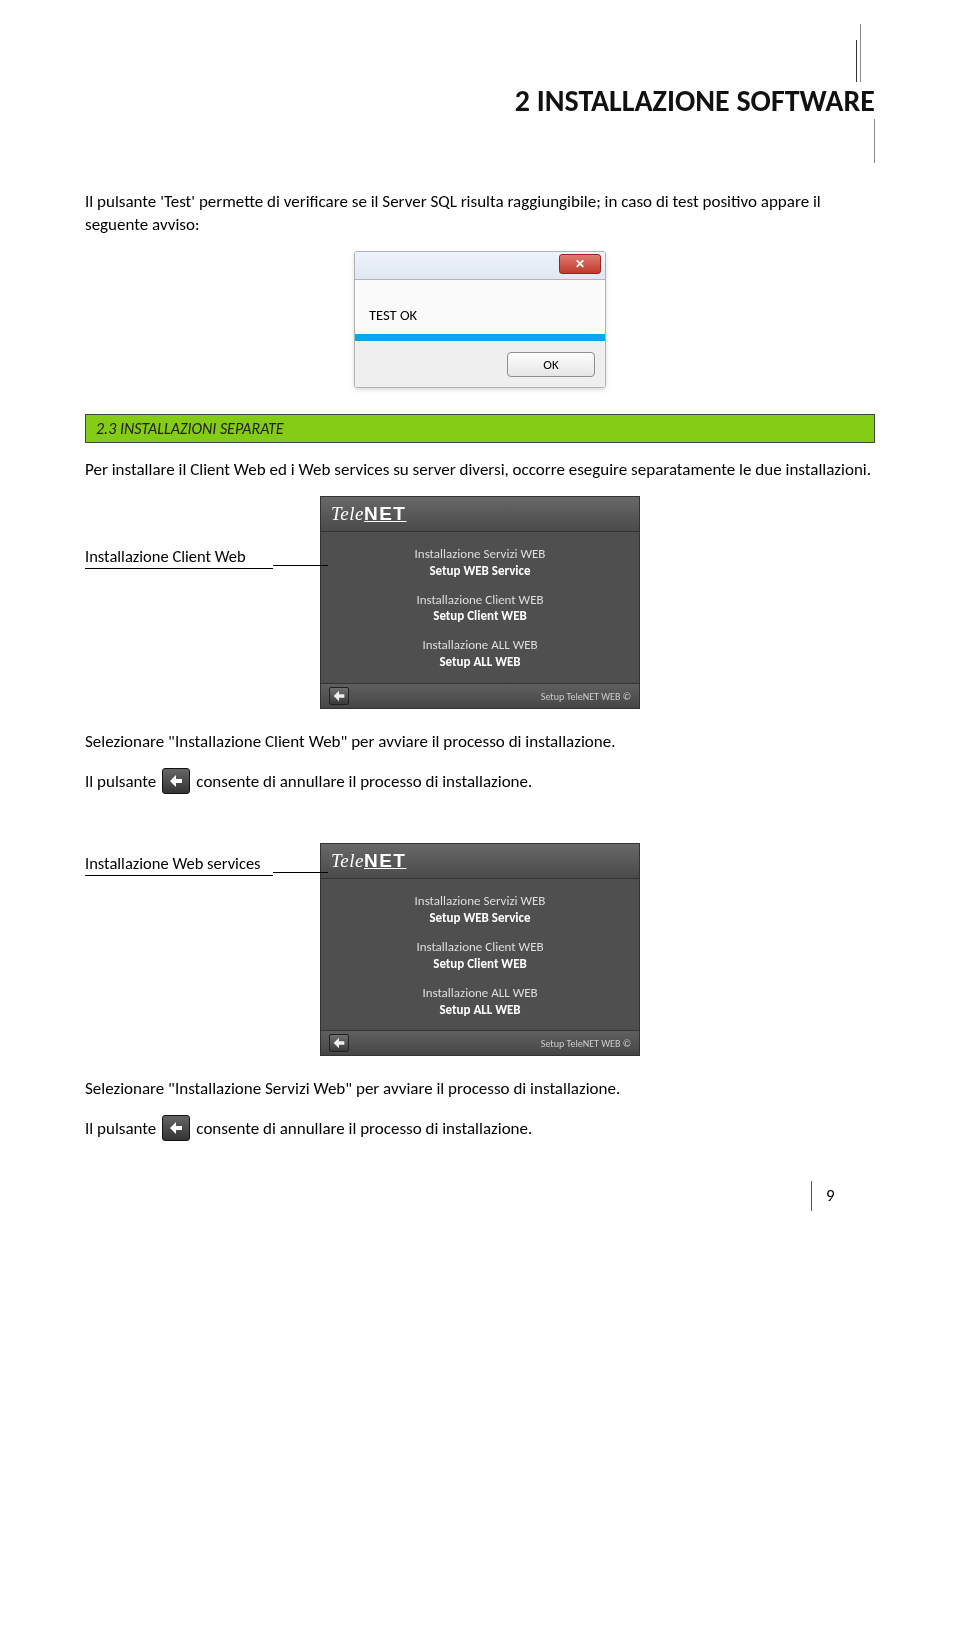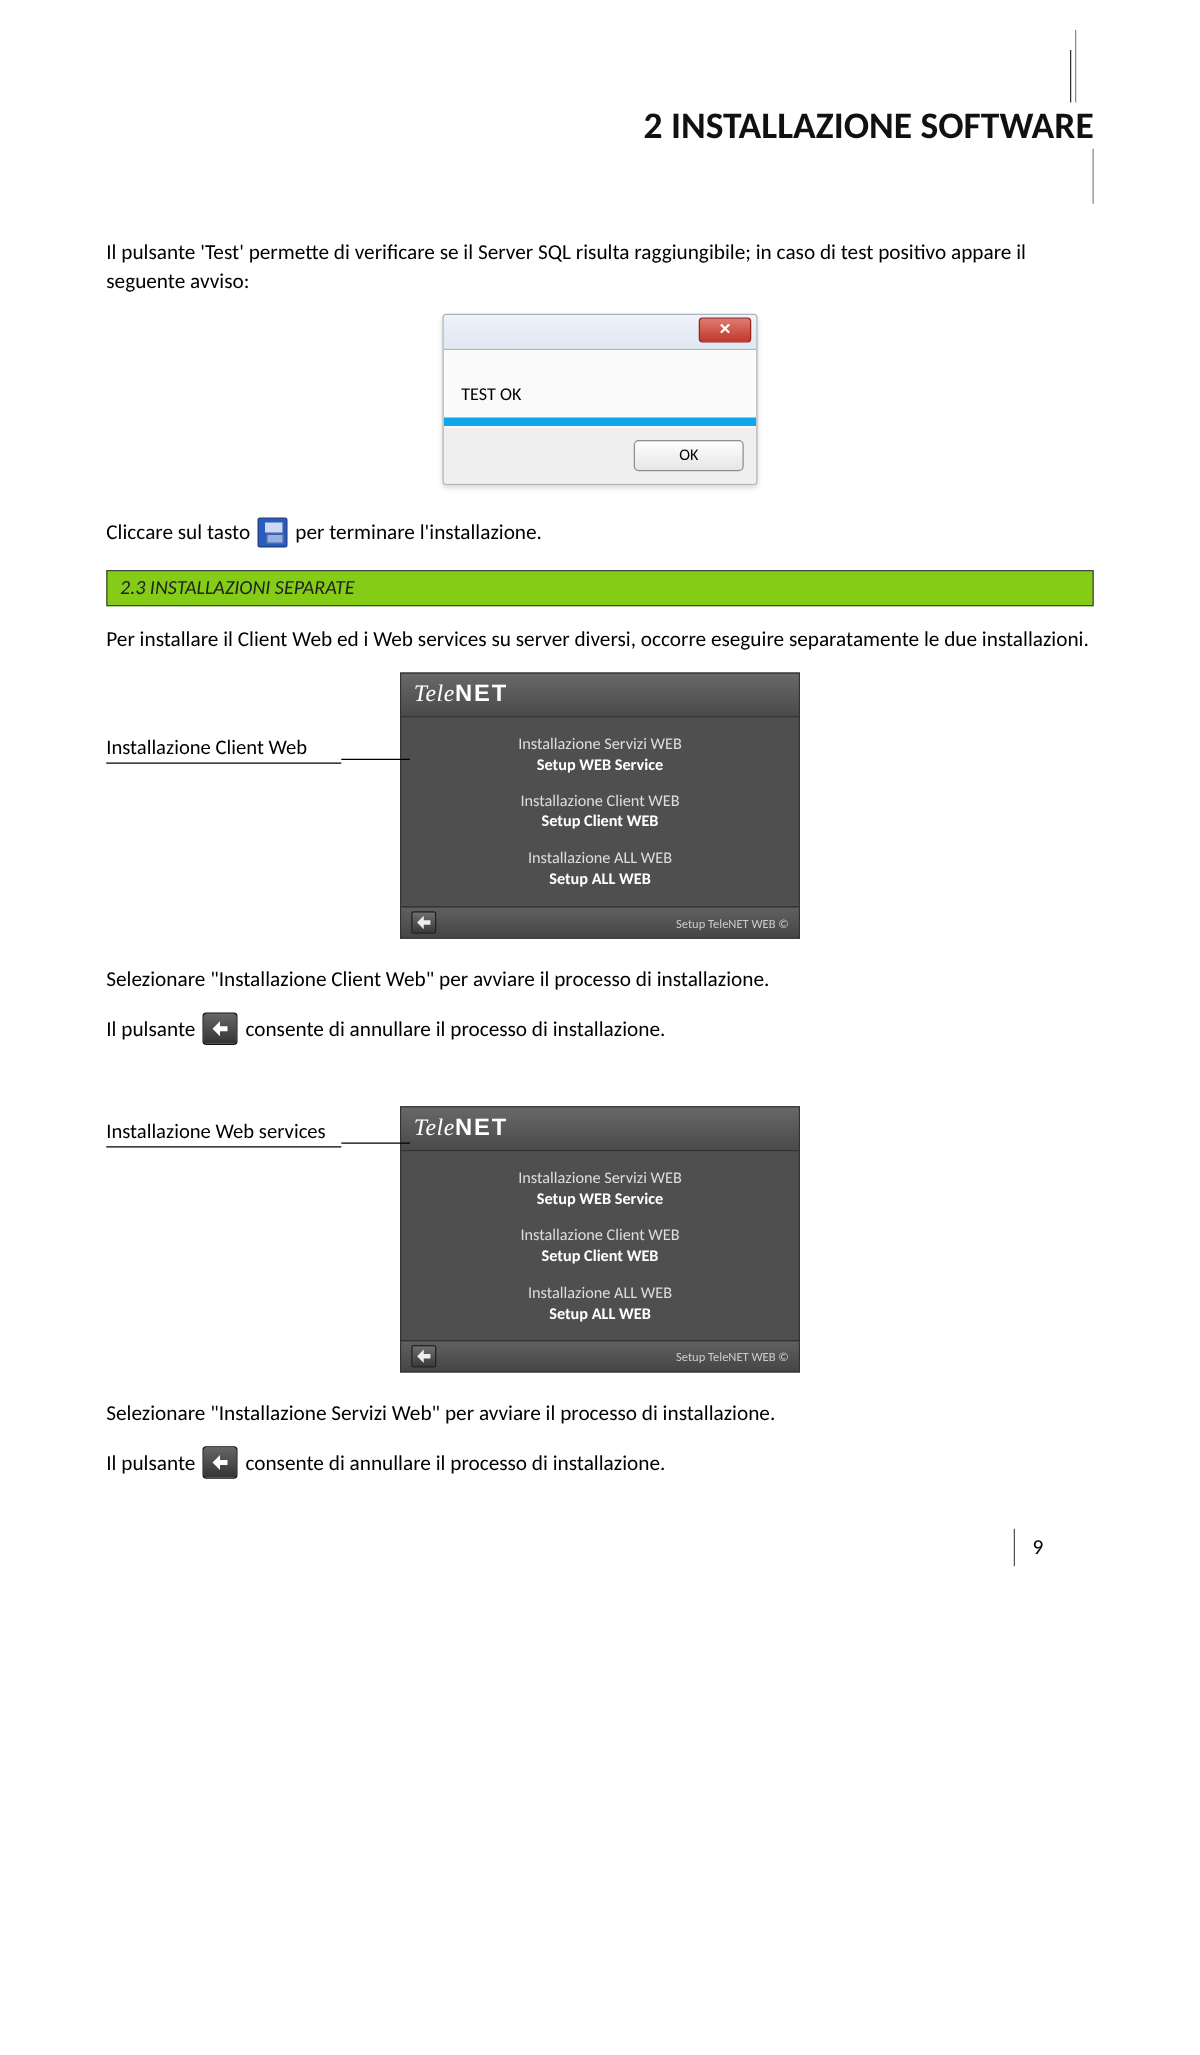--- a/index.html
+++ b/index.html
@@ -158,21 +158,21 @@
   .installer-head {
     background: linear-gradient(#686868, #4a4a4a);
     border-bottom: 1px solid #333;
     padding: 6px 10px;
     font-family: Georgia, 'Times New Roman', serif;
     font-style: italic;
     font-size: 19px;
     color: #fff;
     letter-spacing: 0.5px;
   }
-  .installer-head b { font-style: normal; font-family: Arial, sans-serif; letter-spacing: 1.5px; font-weight: 900; }
+  .installer-head b { font-style: normal; font-family: Arial, sans-serif; letter-spacing: 1.5px; font-weight: 900; text-decoration: underline; }
   .installer-body {
     background: #4f4f4f;
     padding: 8px 0 6px 0;
   }
   .installer-item {
     text-align: center;
     padding: 6px 0;
     color: #ddd;
     font-size: 13px;
     line-height: 1.3;
@@ -267,25 +267,20 @@
   <div class="dialog1">
     <div class="dlg-titlebar">
       <div class="close-btn">✕</div>
     </div>
     <div class="dlg-body">TEST OK</div>
     <div class="dlg-footer">
       <div class="ok-btn">OK</div>
     </div>
   </div>
 
-  <div class="line-with-icon">
-    <span>Cliccare sul tasto</span>
-    <span class="save-icon"></span>
-    <span>per terminare l'installazione.</span>
-  </div>
 
   <div class="sub-heading-bar">2.3 INSTALLAZIONI SEPARATE</div>
 
   <p class="body">Per installare il Client Web ed i Web services su server diversi, occorre eseguire separatamente le due installazioni.</p>
 
   <div class="callout-row">
     <div class="callout-label">Installazione Client Web</div>
     <div class="callout-line"></div>
     <div class="installer">
       <div class="installer-head"><i>Tele</i><b>NET</b></div>

